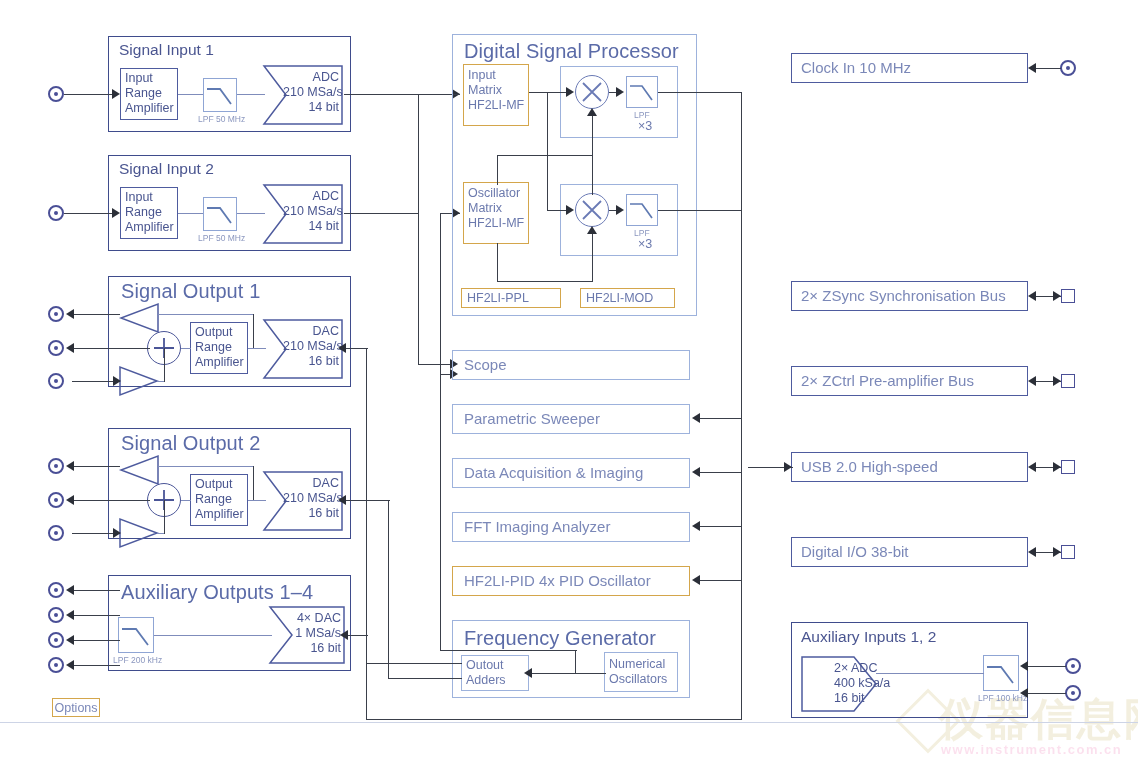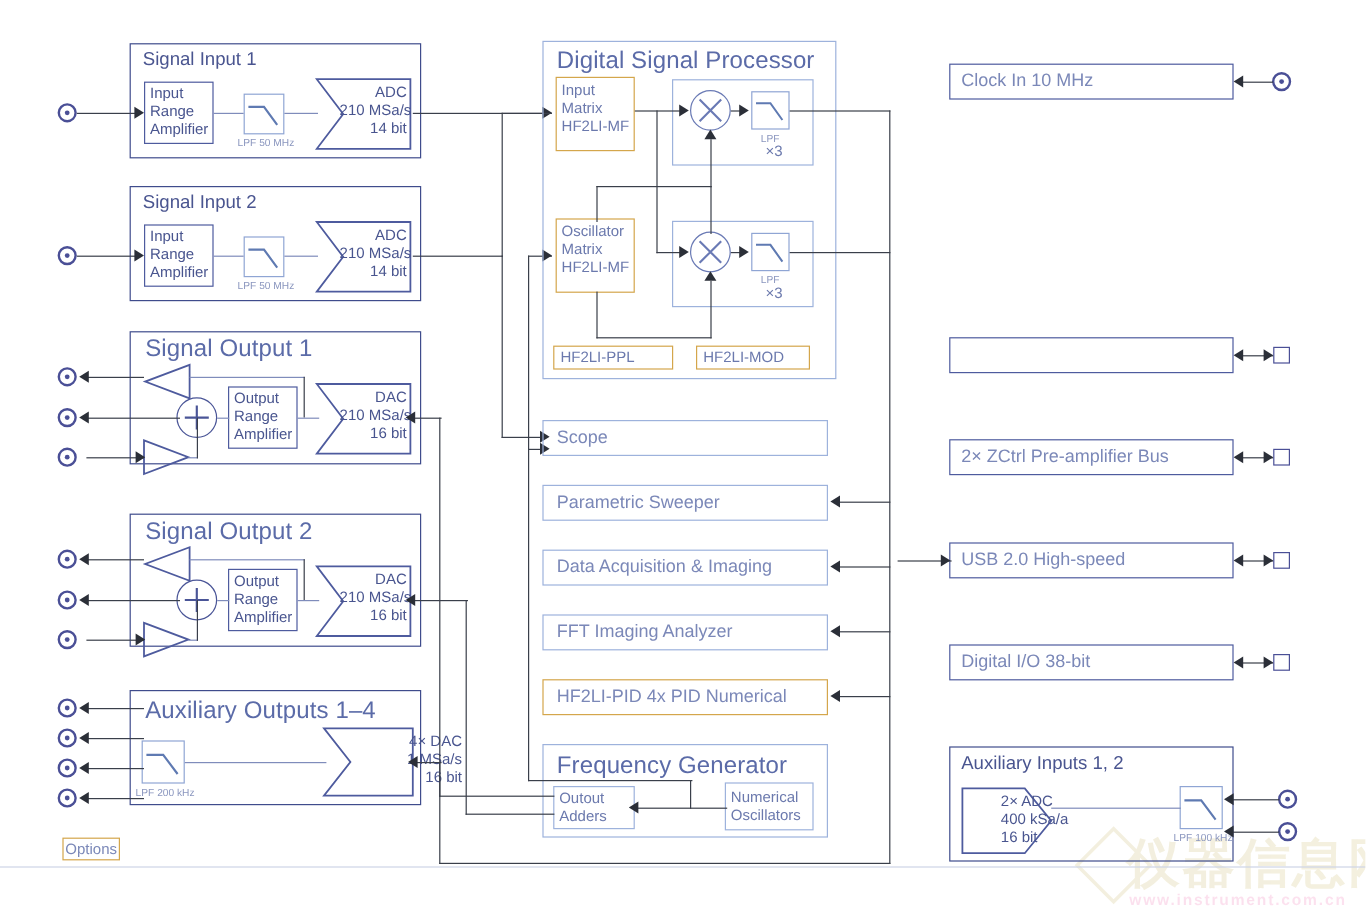--- a/index.html
+++ b/index.html
@@ -382,21 +382,21 @@
   <div class="lpfbox" style="left:118px; top:617px; width:36px; height:36px;">
     <svg width="34" height="34" viewBox="0 0 34 34">
       <path d="M3 11 L17 11 L29 27" stroke="#5f7ab2" stroke-width="1.8" fill="none"></path>
     </svg>
   </div>
   <div class="tiny" style="left:113px; top:655px;">LPF 200 kHz</div>
 
   <svg style="position:absolute; left:268px; top:605px;" width="78" height="60" viewBox="0 0 78 60">
     <polygon points="2,2 76,2 76,58 2,58 24,30" fill="none" stroke="#4e5b9e" stroke-width="1.5"></polygon>
   </svg>
-  <div class="lbl-dk" style="left:289px; top:611px; text-align:right; width:52px;margin-left:44px;">4× DAC
+  <div class="lbl-dk" style="left:289px; top:611px; text-align:right; width:52px;">4× DAC
 1 MSa/s
 16 bit</div>
 
   <div class="bnc" style="left:48px; top:582px;"></div>
   <div class="bnc" style="left:48px; top:607px;"></div>
   <div class="bnc" style="left:48px; top:632px;"></div>
   <div class="bnc" style="left:48px; top:657px;"></div>
 
   <div class="wire-h" style="left:72px; top:590px; width:48px;"></div>
   <div class="ar ar-l" style="left:66px; top:585px;"></div>
@@ -493,21 +493,21 @@
   <div class="blk-light" style="left:452px; top:404px; width:238px; height:30px;"></div>
   <div class="rowtxt" style="left:464px; top:410px;">Parametric Sweeper</div>
 
   <div class="blk-light" style="left:452px; top:458px; width:238px; height:30px;"></div>
   <div class="rowtxt" style="left:464px; top:464px;">Data Acquisition &amp; Imaging</div>
 
   <div class="blk-light" style="left:452px; top:512px; width:238px; height:30px;"></div>
   <div class="rowtxt" style="left:464px; top:518px;">FFT Imaging Analyzer</div>
 
   <div class="blk-orange" style="left:452px; top:566px; width:238px; height:30px;"></div>
-  <div class="rowtxt" style="left:464px; top:572px;">HF2LI-PID 4x PID Numerical</div>
+  <div class="rowtxt" style="left:464px; top:572px;">HF2LI-PID 4x PID Oscillator</div>
 
   <div class="wire-h" style="left:700px; top:418px; width:42px;"></div>
   <div class="ar ar-l" style="left:692px; top:413px;"></div>
 
   <div class="wire-h" style="left:700px; top:472px; width:42px;"></div>
   <div class="ar ar-l" style="left:692px; top:467px;"></div>
 
   <div class="wire-h" style="left:700px; top:526px; width:42px;"></div>
   <div class="ar ar-l" style="left:692px; top:521px;"></div>
 
@@ -546,20 +546,21 @@
   <div class="wire-v" style="left:366px; top:635px; height:85px;"></div>
   <div class="wire-h" style="left:366px; top:719px; width:376px;"></div>
 
   <div class="blk" style="left:791px; top:53px; width:237px; height:30px;"></div>
   <div class="rowtxt" style="left:801px; top:59px;">Clock In 10 MHz</div>
   <div class="bnc" style="left:1060px; top:60px;"></div>
   <div class="wire-h" style="left:1033px; top:68px; width:28px;"></div>
   <div class="ar ar-l" style="left:1028px; top:63px;"></div>
 
   <div class="blk" style="left:791px; top:281px; width:237px; height:30px;"></div>
+  <div class="rowtxt" style="left:801px; top:287px;">2× ZSync Synchronisation Bus</div>
   <div class="sqc" style="left:1061px; top:289px;"></div>
   <div class="wire-h" style="left:1033px; top:296px; width:28px;"></div>
   <div class="ar ar-l" style="left:1028px; top:291px;"></div>
   <div class="ar ar-r" style="left:1053px; top:291px;"></div>
 
   <div class="blk" style="left:791px; top:366px; width:237px; height:30px;"></div>
   <div class="rowtxt" style="left:801px; top:372px;">2× ZCtrl Pre-amplifier Bus</div>
   <div class="sqc" style="left:1061px; top:374px;"></div>
   <div class="wire-h" style="left:1033px; top:381px; width:28px;"></div>
   <div class="ar ar-l" style="left:1028px; top:376px;"></div>

